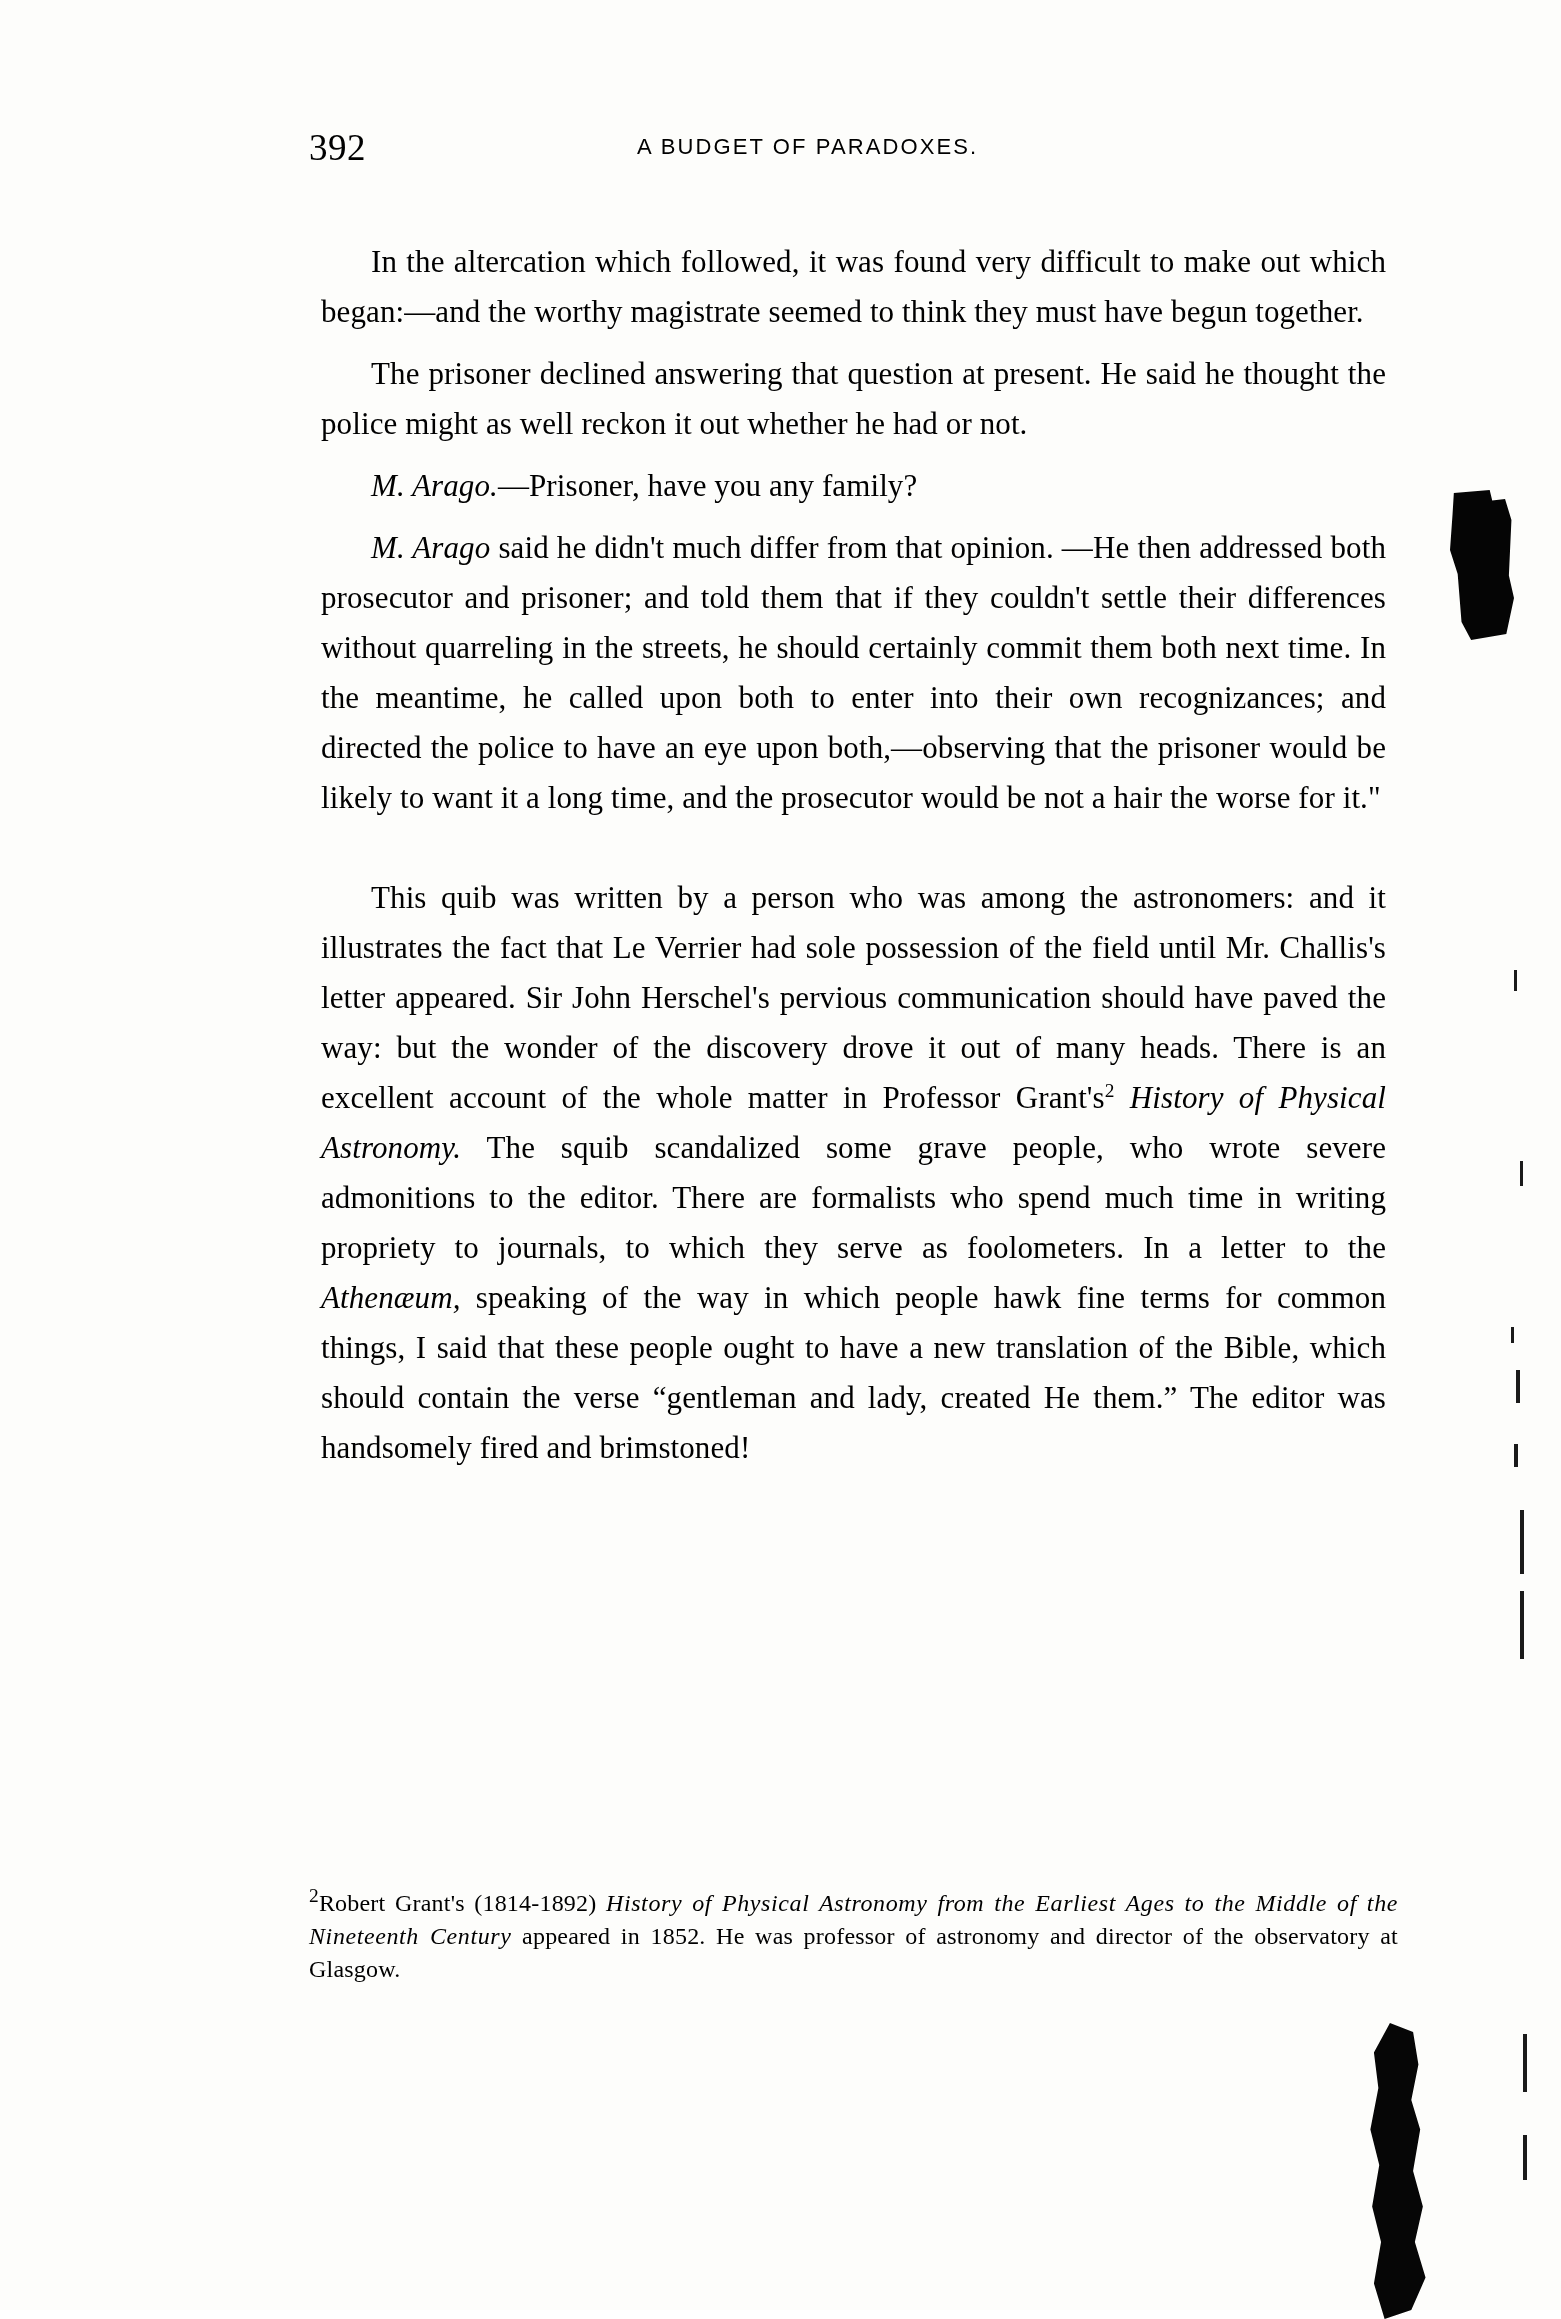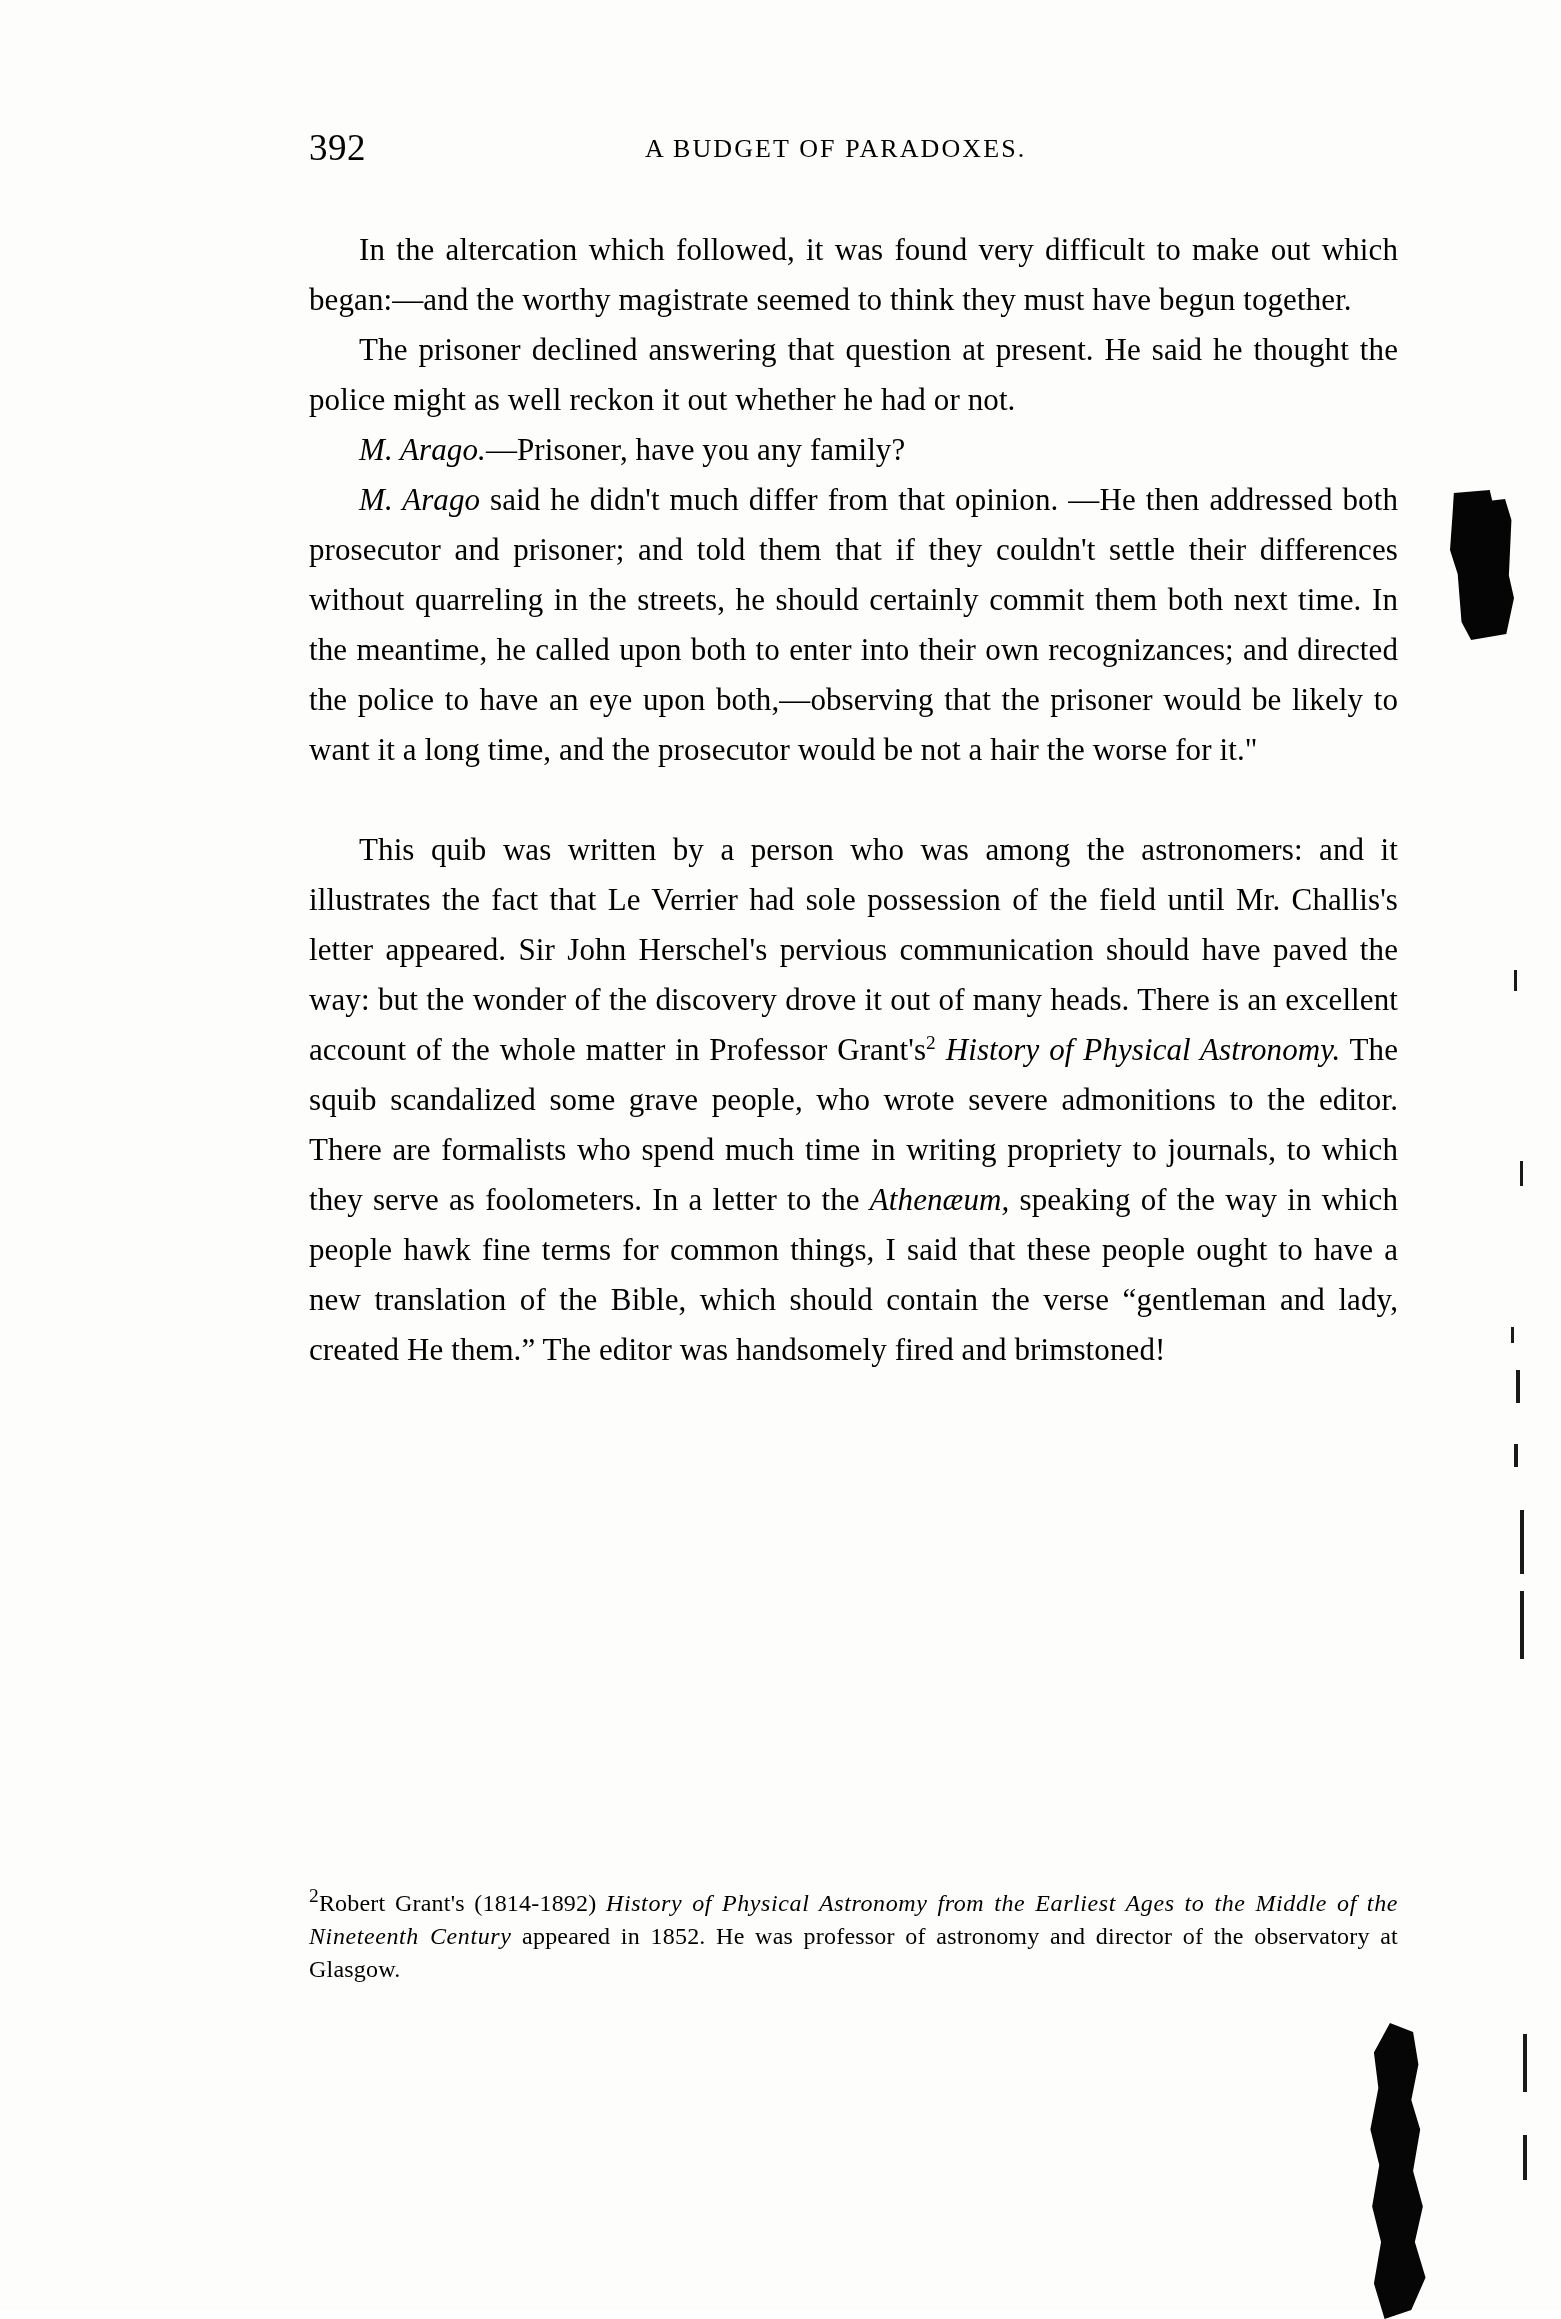--- a/index.html
+++ b/index.html
@@ -35,39 +35,39 @@
   .folio {
     position: absolute;
     left: 0;
     top: 0;
     font-size: 37px;
     letter-spacing: 0.5px;
     font-family: "Liberation Serif", serif;
   }
   .running-head {
     position: absolute;
-    left: 336px;
+    left: 328px;
     top: 7.8px;
-    font-size: 26px;
+    font-size: 22px;
     letter-spacing: 2.1px;
     font-variant: small-caps;
     text-transform: uppercase;
-    font-family: Liberation Serif, serif;
+    font-family: Liberation Sans, sans-serif;
   }
 
   
   .body-col {
     position: absolute;
     left: 309px;
     top: 225px;
     width: 1089px;
   }
 
   p.para {
-    margin: 0;
+    margin: 12px;
     font-size: 31px;
     line-height: 50px;
     text-align: justify;
     text-justify: inter-word;
     font-family: "Liberation Serif", serif;
     letter-spacing: 0.1px;
   }
   p.indent {
     text-indent: 50px;
   }

